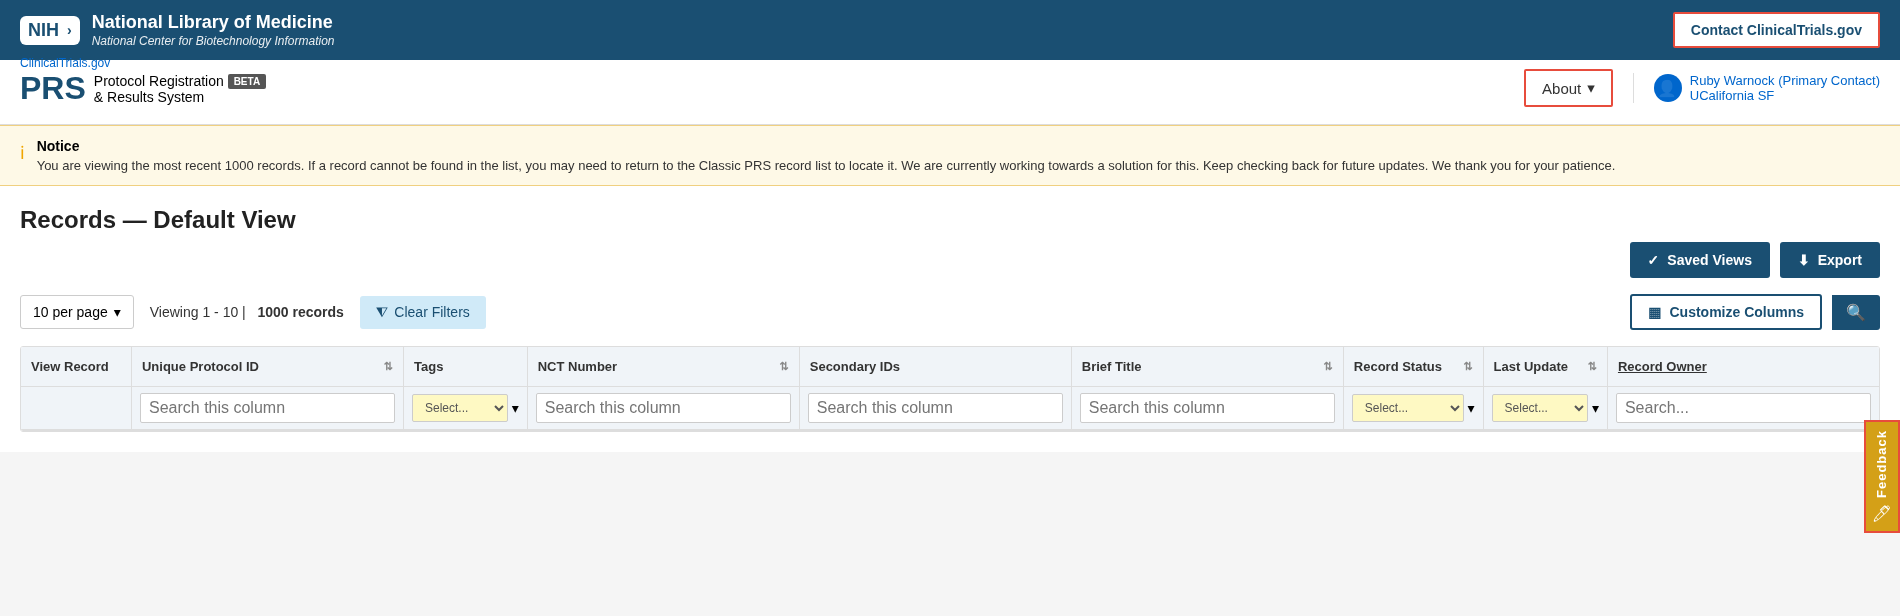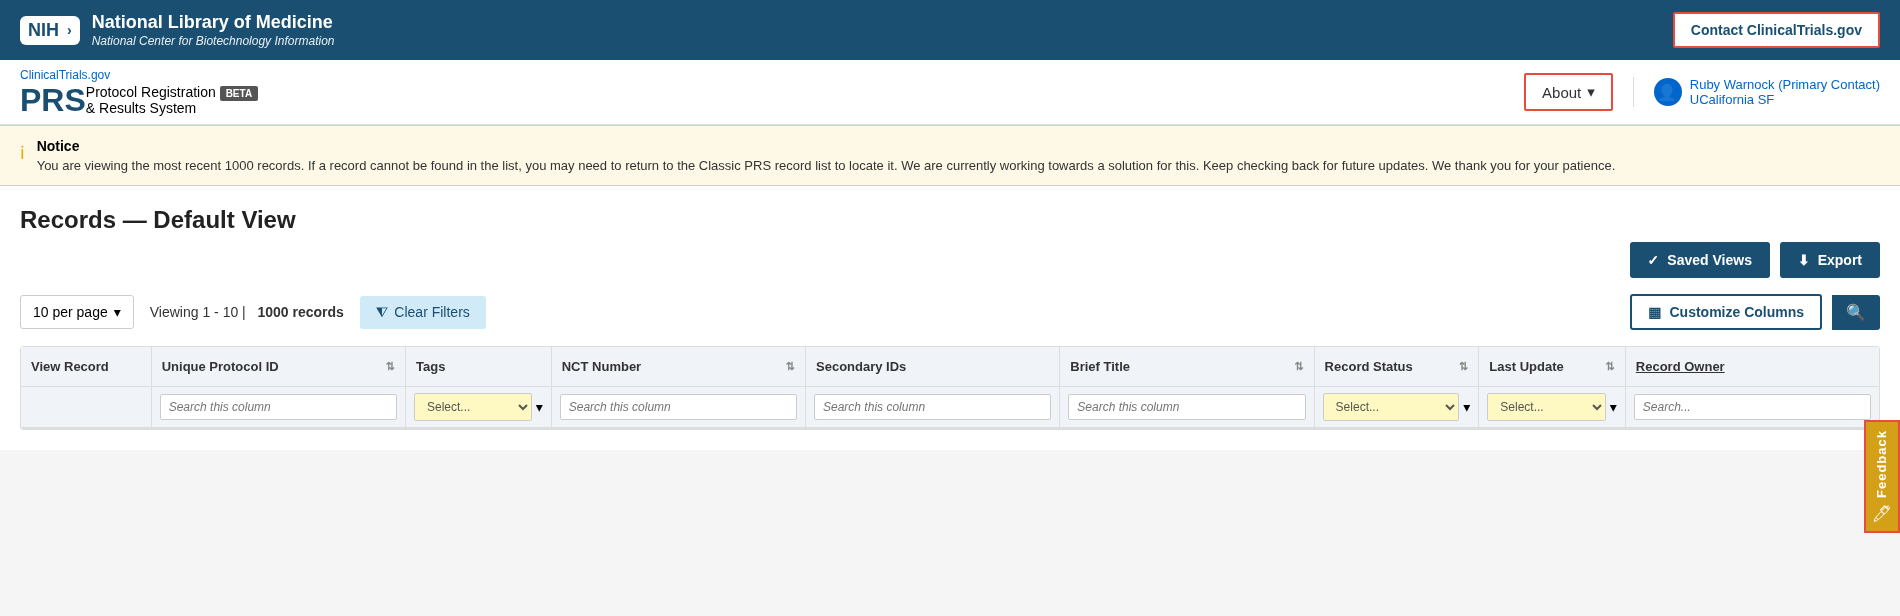--- a/index.html
+++ b/index.html
@@ -55,40 +55,40 @@
       font-size: 14px;
       font-weight: bold;
       cursor: pointer;
       border-radius: 2px;
     }
 
     
     .prs-header {
       background: white;
       display: flex;
-      align-items: center;
+      align-items: flex-end;
       justify-content: space-between;
-      padding: 10px 20px;
+      padding: 17px 20px;
       border-bottom: 1px solid #ddd;
       height: 65px;
     }
     .prs-logo {
       display: flex;
       align-items: center;
       gap: 10px;
     }
     .prs-logo-left a {
       color: #0066cc;
       font-size: 12px;
       text-decoration: none;
     }
     .prs-title-row {
       display: flex;
       align-items: center;
-      gap: 0;
+      gap: 8px;
     }
     .prs-text {
       font-size: 32px;
       font-weight: bold;
       color: #1a4f72;
     }
     .beta-badge {
       background: #555;
       color: white;
       font-size: 10px;
@@ -320,24 +320,23 @@
       border-right: 1px solid #ddd;
       border-bottom: 2px solid #ddd;
     }
     .search-row td:last-child {
       border-right: none;
     }
     .col-search {
       width: 100%;
       border: 1px solid #ccc;
       padding: 5px 8px;
-      font-size: 12px;
+      font-size: 16px;
       border-radius: 2px;
       color: #999;
-      font-style: italic;
     }
     .col-select-wrap {
       display: flex;
       align-items: center;
       gap: 4px;
     }
     .col-select {
       border: 1px solid #ccc;
       padding: 5px 8px;
       font-size: 12px;

